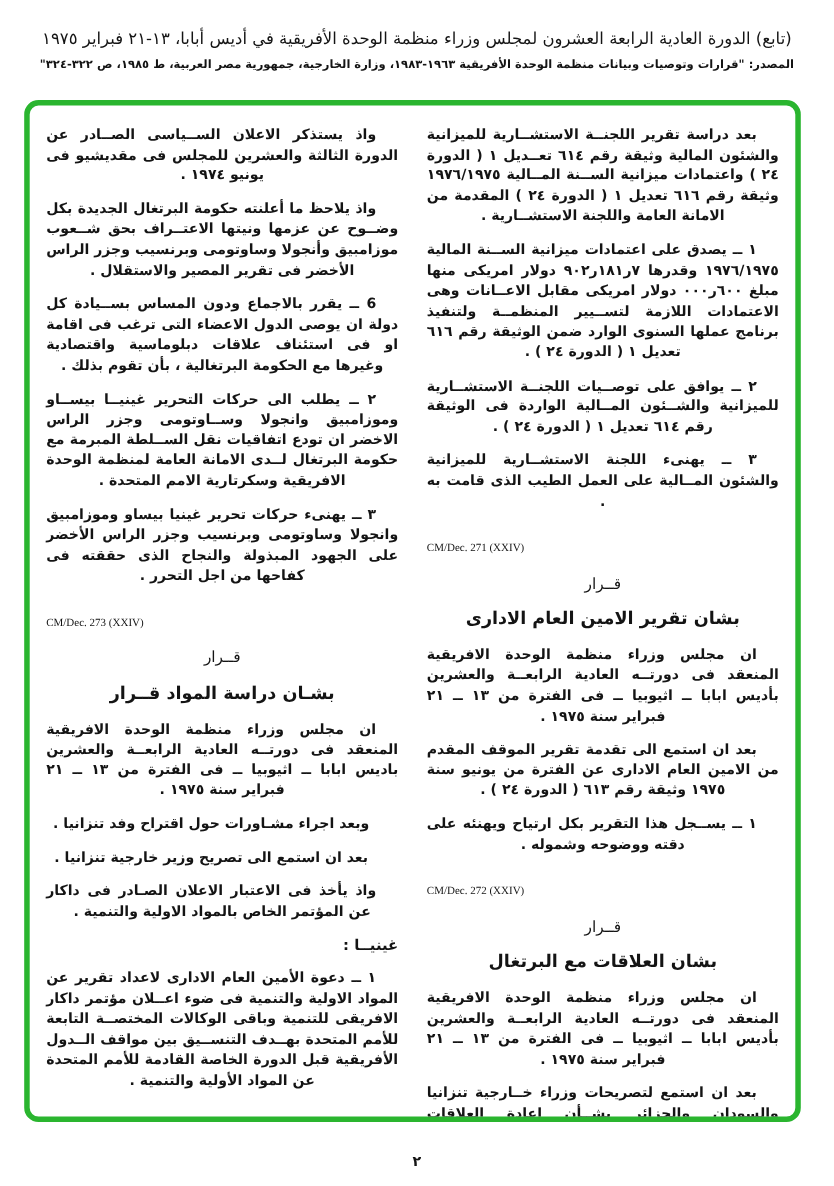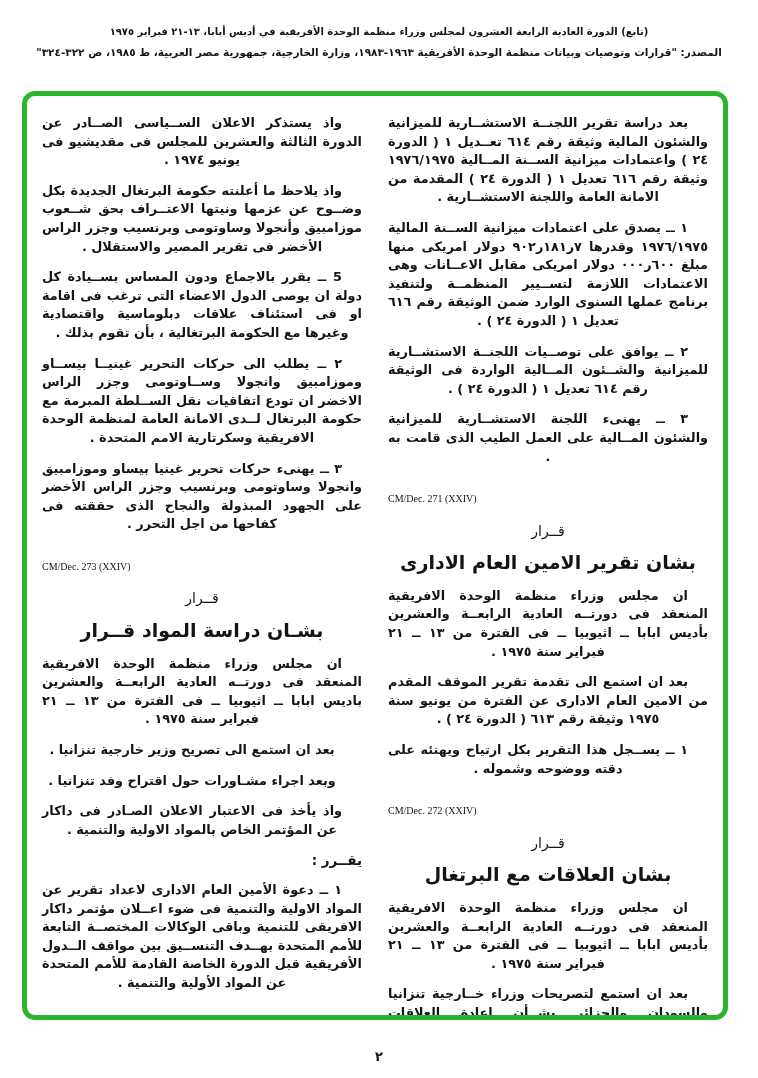--- a/index.html
+++ b/index.html
@@ -3,21 +3,21 @@
 <meta charset="utf-8">
 <style>
   html,body{margin:0;padding:0;}
   body{
     width:758px;height:1078px;position:relative;background:#ffffff;color:#141414;
     font-family:"DejaVu Sans","Liberation Sans",sans-serif;
     overflow:hidden;
   }
   
   .doc-header{direction:rtl;text-align:center;padding-top:26px;}
-  .doc-title{font-size:10px;font-weight:bold;letter-spacing:0;}
+  .doc-title{font-size:15px;font-weight:normal;letter-spacing:0;}
   .doc-source{font-size:10.5px;font-weight:bold;margin-top:9px;}
   
   .frame{
     position:absolute;left:22px;top:91px;width:706px;height:929px;
     border:5px solid #2ab52f;border-radius:13px;box-sizing:border-box;
     overflow:hidden;background:#fff;
   }
   
   .columns{
     direction:rtl;display:flex;gap:26px;
@@ -33,21 +33,21 @@
     direction:ltr;text-align:left;text-align-last:left;
     font-family:"Liberation Serif","DejaVu Serif",serif;
     font-size:10px;margin:24px 0 13px 0;
   }
   .dec-title{
     text-align:center;text-align-last:center;font-weight:normal;
     font-size:14px;margin:2px 0 13px 0;
   }
   .dec-subject{
     text-align:center;text-align-last:center;font-weight:bold;
-    font-size:19px;margin:0 0 15px 0;
+    font-size:16px;margin:0 0 15px 0;
   }
   .decree{
     text-align:right;text-align-last:right;font-weight:bold;
     font-size:13.5px;margin:2px 0 11px 0;
   }
   
   .page-num{
     position:absolute;top:1049px;left:0;width:100%;
     text-align:center;font-size:13px;font-weight:bold;
   }
@@ -77,30 +77,30 @@
       <div class="ref">CM/Dec. 272 (XXIV)</div>
       <div class="dec-title">قــرار</div>
       <div class="dec-subject">بشان العلاقات مع البرتغال</div>
       <div class="para">ان مجلس وزراء منظمة الوحدة الافريقية المنعقد فى دورتــه العادية الرابعــة والعشرين بأديس ابابا ــ اثيوبيا ــ فى الفترة من ١٣ ــ ٢١ فبراير سنة ١٩٧٥ .</div>
       <div class="para">بعد ان استمع لتصريحات وزراء خــارجية تنزانيا والسودان والجزائر بشــأن اعادة العلاقات الدبلوماســية والاقتصادية وغيرها مع البرتغال .</div>
     </div>
 
     <div class="col">
       <div class="para">واذ يستذكر الاعلان الســياسى الصــادر عن الدورة الثالثة والعشرين للمجلس فى مقديشيو فى يونيو ١٩٧٤ .</div>
       <div class="para">واذ يلاحظ ما أعلنته حكومة البرتغال الجديدة بكل وضــوح عن عزمها ونيتها الاعتــراف بحق شــعوب موزامبيق وأنجولا وساوتومى وبرنسيب وجزر الراس الأخضر فى تقرير المصير والاستقلال .</div>
-      <div class="para">5 ــ يقرر بالاجماع ودون المساس بســيادة كل دولة ان يوصى الدول الاعضاء التى ترغب فى اقامة او فى استئناف علاقات دبلوماسية واقتصادية وغيرها مع الحكومة البرتغالية ، بأن تقوم بذلك .</div>
+      <div class="para">6 ــ يقرر بالاجماع ودون المساس بســيادة كل دولة ان يوصى الدول الاعضاء التى ترغب فى اقامة او فى استئناف علاقات دبلوماسية واقتصادية وغيرها مع الحكومة البرتغالية ، بأن تقوم بذلك .</div>
       <div class="para">٢ ــ يطلب الى حركات التحرير غينيــا بيســاو وموزامبيق وانجولا وســاوتومى وجزر الراس الاخضر ان تودع اتفاقيات نقل الســلطة المبرمة مع حكومة البرتغال لــدى الامانة العامة لمنظمة الوحدة الافريقية وسكرتارية الامم المتحدة .</div>
       <div class="para">٣ ــ يهنىء حركات تحرير غينيا بيساو وموزامبيق وانجولا وساوتومى وبرنسيب وجزر الراس الأخضر على الجهود المبذولة والنجاح الذى حققته فى كفاحها من اجل التحرر .</div>
       <div class="ref">CM/Dec. 273 (XXIV)</div>
       <div class="dec-title">قــرار</div>
       <div class="dec-subject">بشـان دراسة المواد قــرار</div>
       <div class="para">ان مجلس وزراء منظمة الوحدة الافريقية المنعقد فى دورتــه العادية الرابعــة والعشرين باديس ابابا ــ اثيوبيا ــ فى الفترة من ١٣ ــ ٢١ فبراير سنة ١٩٧٥ .</div>
+      <div class="para">وبعد اجراء مشـاورات حول اقتراح وفد تنزانيا .</div>
       <div class="para">بعد ان استمع الى تصريح وزير خارجية تنزانيا .</div>
-      <div class="para">وبعد اجراء مشـاورات حول اقتراح وفد تنزانيا .</div>
       <div class="para">واذ يأخذ فى الاعتبار الاعلان الصـادر فى داكار عن المؤتمر الخاص بالمواد الاولية والتنمية .</div>
-      <div class="decree">يقــرر :</div>
+      <div class="decree">غينيــا :</div>
       <div class="para">١ ــ دعوة الأمين العام الادارى لاعداد تقرير عن المواد الاولية والتنمية فى ضوء اعــلان مؤتمر داكار الافريقى للتنمية وباقى الوكالات المختصــة التابعة للأمم المتحدة بهــدف التنســيق بين مواقف الــدول الأفريقية قبل الدورة الخاصة القادمة للأمم المتحدة عن المواد الأولية والتنمية .</div>
     </div>
 
   </div>
 </div>
 
 <div class="page-num">٢</div>
 
 </body></html>

